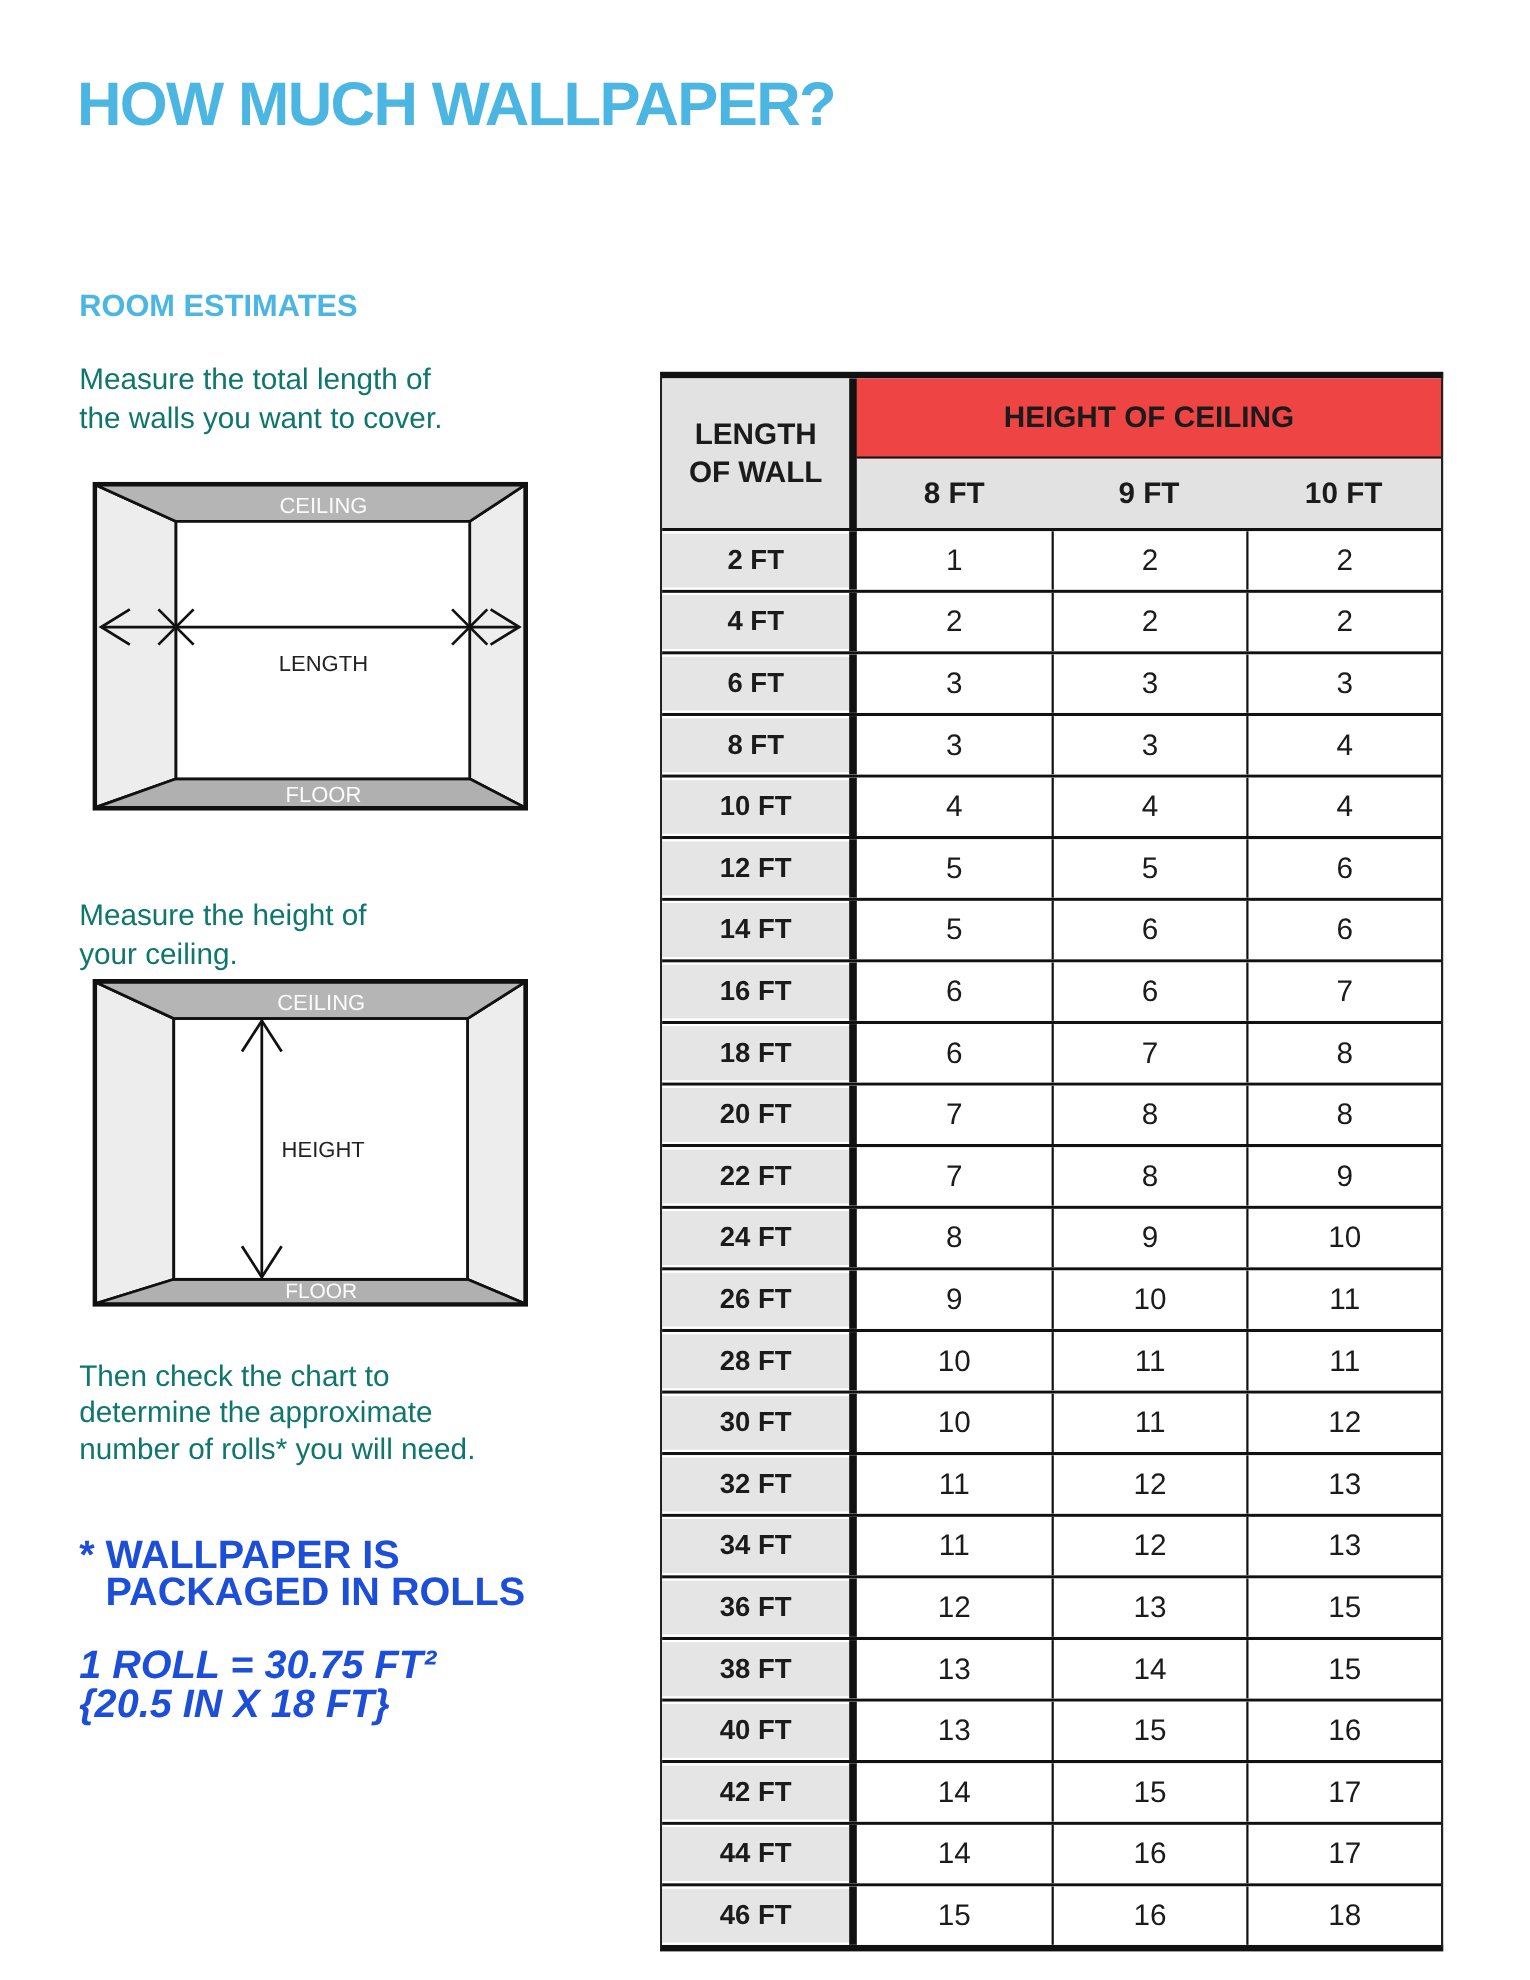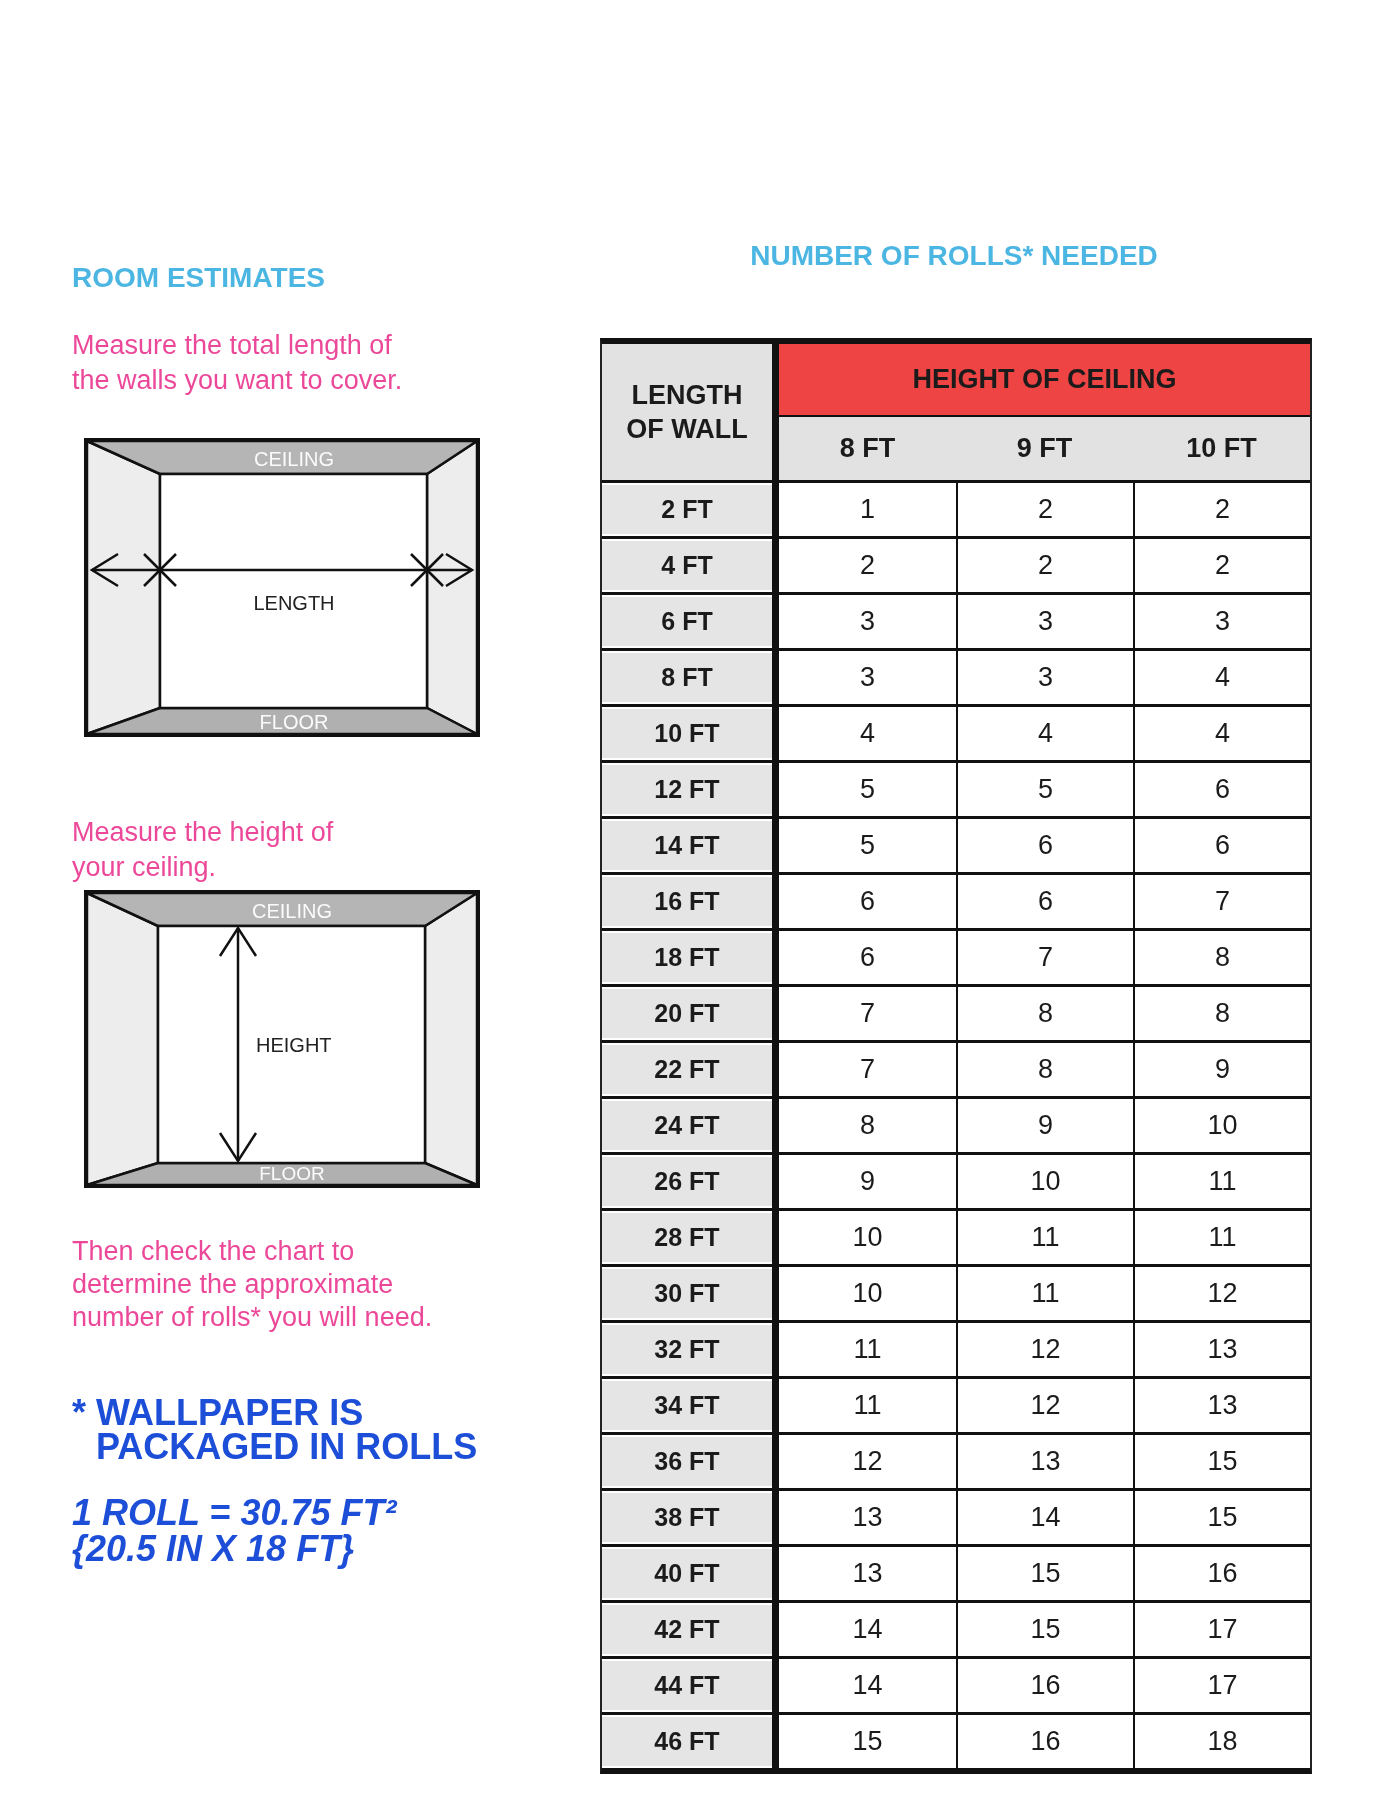--- a/index.html
+++ b/index.html
@@ -1,21 +1,21 @@
 <!DOCTYPE html>
 <html><head>
 <meta charset="utf-8">
 <style>
   html,body{margin:0;padding:0;background:#ffffff;}
   .page{position:relative;width:1391px;height:1800px;background:#ffffff;overflow:hidden;
         font-family:"Liberation Sans", sans-serif;color:#1b1b1b;}
   .abs{position:absolute;}
   .title{left:70px;top:62px;font-size:56px;font-weight:bold;letter-spacing:-1.5px;color:#4cb6e3;white-space:nowrap;}
   .sec-head{font-size:28px;font-weight:bold;color:#4cb6e3;letter-spacing:0px;white-space:nowrap;}
-  .body-text{font-size:27px;line-height:35px;color:#ec4899;}
+  .body-text{font-size:27px;line-height:35px;color:#0f766e;}
   .bold-note{font-size:36px;font-weight:bold;line-height:35px;color:#1d4ed8;}
   .note-indent{padding-left:24px;}
   .table-head{left:600px;top:240px;width:708px;text-align:center;}
 
   
   .rolls-table{left:600px;top:338px;width:708px;border-top:6px solid #111;border-bottom:6px solid #111;
                border-left:2px solid #222;border-right:2px solid #222;box-sizing:content-box;}
   .thead{display:grid;grid-template-columns:177px 1fr;height:136px;}
   .lbl-head{background:#e2e2e2;border-right:7px solid #111;box-sizing:border-box;
             display:flex;flex-direction:column;align-items:center;justify-content:center;
@@ -32,20 +32,21 @@
   .dval{background:#fff;font-size:27px;}
   .dval + .dval{border-left:2px solid #111;}
 
   svg text{font-family:"Liberation Sans", sans-serif;}
 </style>
 </head>
 <body>
 
 <div class="page">
 
+  <div class="abs title">HOW MUCH WALLPAPER?</div>
 
   <div class="abs sec-head" style="left:72px;top:262px;">ROOM ESTIMATES</div>
 
   <div class="abs body-text" style="left:72px;top:328px;">
     <div>Measure the total length of</div>
     <div>the walls you want to cover.</div>
   </div>
 
   <svg class="abs" style="left:84px;top:438px;" width="396" height="299" viewBox="0 0 396 299">
     <rect x="3" y="3" width="390" height="293" fill="#ffffff" stroke="#111" stroke-width="6"></rect>
@@ -99,21 +100,20 @@
   <div class="abs bold-note" style="left:72px;top:1396px;line-height:34px;">
     <div>* WALLPAPER IS</div>
     <div class="note-indent">PACKAGED IN ROLLS</div>
   </div>
 
   <div class="abs bold-note" style="left:72px;top:1495px;line-height:36px;font-style:italic;">
     <div>1 ROLL = 30.75 FT²</div>
     <div>{20.5 IN X 18 FT}</div>
   </div>
 
-  <div class="abs sec-head table-head">NUMBER OF ROLLS* NEEDED</div>
 
   <div class="abs rolls-table">
     <div class="thead">
       <div class="lbl-head">
         <div>LENGTH</div>
         <div>OF WALL</div>
       </div>
       <div class="head-right">
         <div class="hoc">HEIGHT OF CEILING</div>
         <div class="subhdr">

